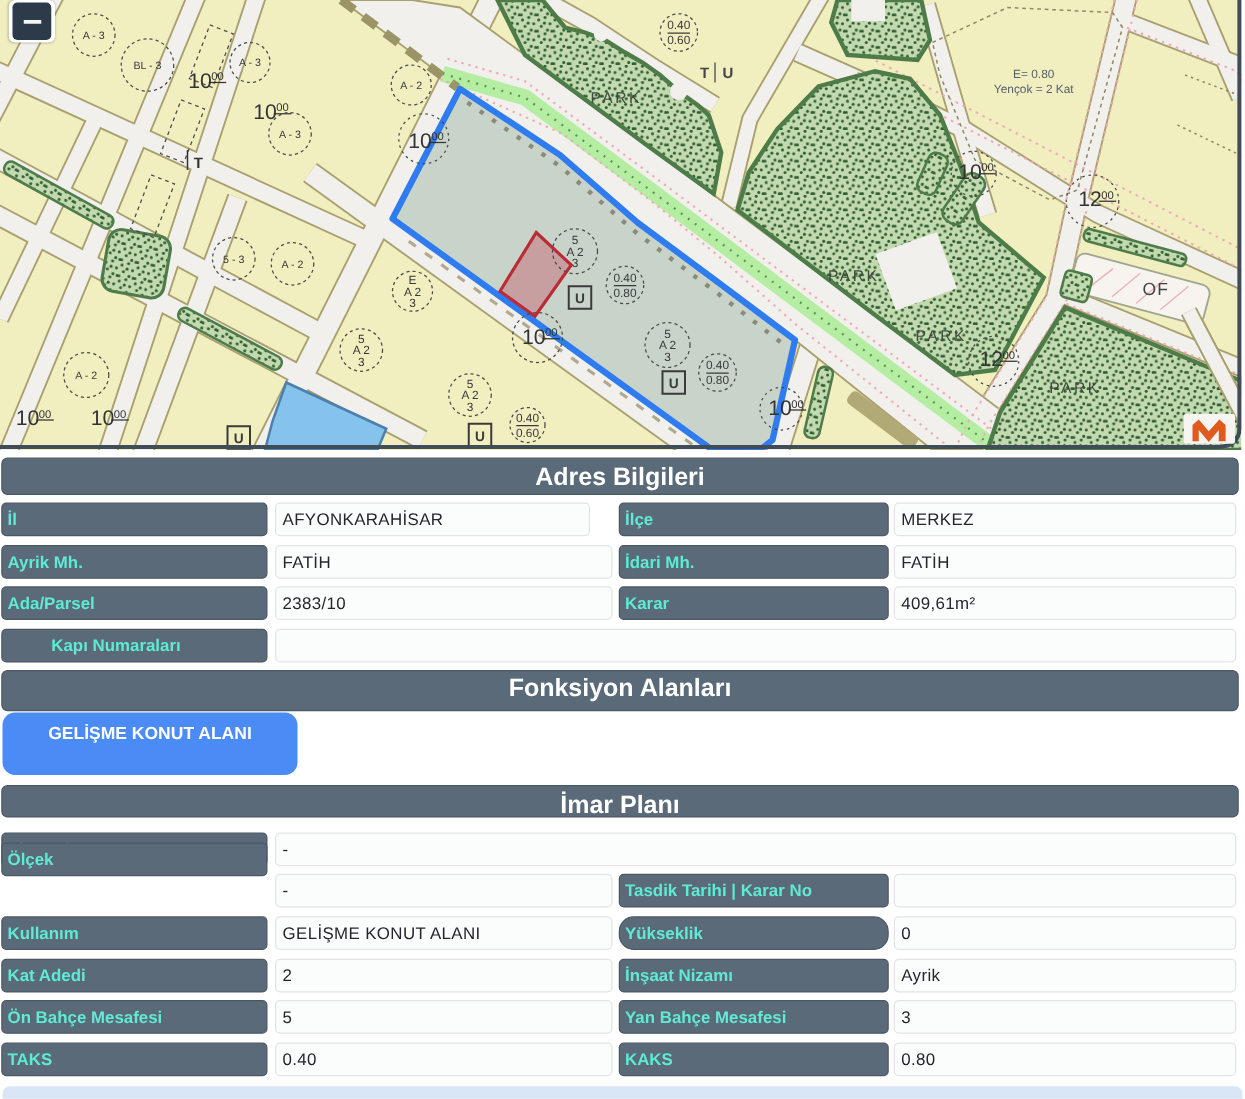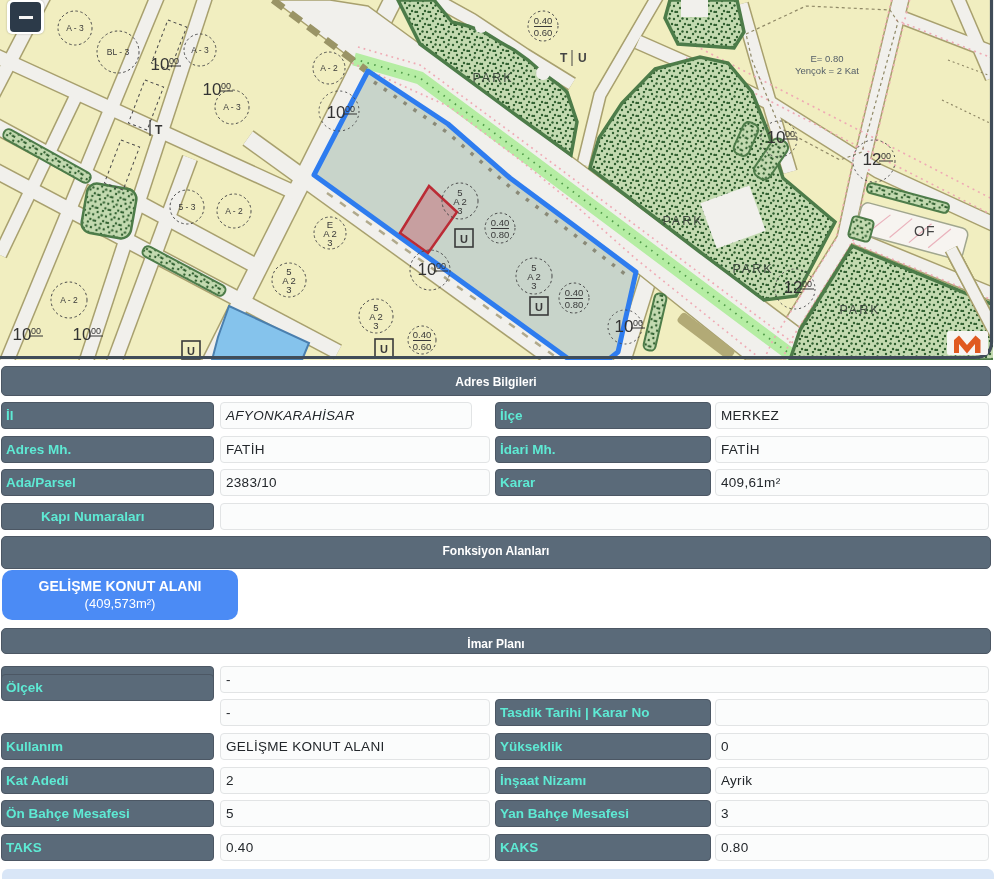--- a/index.html
+++ b/index.html
@@ -1,17 +1,17 @@
 <!DOCTYPE html>
 <html><head>
 <meta charset="utf-8">
 <style>
   html,body{margin:0;padding:0;background:#fff;}
   body{width:996px;height:879px;overflow:hidden;font-family:"Liberation Sans",sans-serif;position:relative;}
-  .hdr{position:absolute;left:1px;width:990px;background:#5a6a79;border:1px solid #4c5764;border-radius:5px;color:#fff;font-weight:bold;font-size:12px;text-align:center;box-sizing:border-box;}
+  .hdr{position:absolute;left:1px;width:990px;background:#5a6a79;border:1px solid #4c5764;border-radius:5px;color:#fff;font-weight:bold;font-size:20px;text-align:center;box-sizing:border-box;}
   .lbl{position:absolute;background:#5a6a79;border:1px solid #4c5764;border-radius:4px;color:#5eead4;font-weight:bold;font-size:13.5px;box-sizing:border-box;padding-left:4px;display:flex;align-items:center;}
   .val{position:absolute;background:#fbfcfc;border:1px solid #e2e4e5;border-radius:4px;color:#23272b;font-size:13.5px;letter-spacing:0.3px;box-sizing:border-box;padding-left:5px;display:flex;align-items:center;}
 </style>
 </head>
 <body>
 <div id="map" style="position:absolute;left:0;top:0;width:996px;height:324px;">
 <svg width="996" height="360" viewBox="0 0 996 360" xmlns="http://www.w3.org/2000/svg" font-family="Liberation Sans, sans-serif">
 <defs>
 <pattern id="pk" width="13" height="13" patternUnits="userSpaceOnUse">
           <rect width="13" height="13" fill="#c3dab0"></rect>
@@ -262,50 +262,49 @@
 <rect x="947" y="331" width="41" height="24" rx="2" fill="#f6f5f2"></rect>
       <path d="M954,353 L954,340 L959,335.5 L967,345 L975.5,335.5 L980.5,340 L980.5,353 L975,353 L975,344 L967,353.5 L959,344 L959,353 Z" fill="#e05a20"></path>
 </svg>
 <div style="position:absolute;left:7px;top:0px;width:37px;height:34px;background:#fff;border-radius:5px;box-shadow:0 0 2px rgba(0,0,0,.3);"></div>
 <div style="position:absolute;left:10px;top:2px;width:31px;height:30px;background:#2c3a49;border-radius:4px;"></div>
 <div style="position:absolute;left:19px;top:16px;width:14px;height:3px;background:#f5f5f5;"></div>
 </div>
 
 <div class="hdr" style="top:366px;height:30px;line-height:30px;">Adres Bilgileri</div>
 <div class="lbl" style="left:1px;top:402px;width:213px;height:27px;">İl</div>
-<div class="val" style="left:220px;top:402px;width:252px;height:27px;font-style:italic;">AFYONKARAHİSAR</div>
+<div class="val" style="left:220px;top:402px;width:252px;height:27px;">AFYONKARAHİSAR</div>
 <div class="lbl" style="left:495px;top:402px;width:216px;height:27px;">İlçe</div>
 <div class="val" style="left:715px;top:402px;width:274px;height:27px;">MERKEZ</div>
-<div class="lbl" style="left:1px;top:436px;width:213px;height:27px;">Adres Mh.</div>
+<div class="lbl" style="left:1px;top:436px;width:213px;height:27px;">Ayrik Mh.</div>
 <div class="val" style="left:220px;top:436px;width:270px;height:27px;">FATİH</div>
 <div class="lbl" style="left:495px;top:436px;width:216px;height:27px;">İdari Mh.</div>
 <div class="val" style="left:715px;top:436px;width:274px;height:27px;">FATİH</div>
 <div class="lbl" style="left:1px;top:469px;width:213px;height:27px;">Ada/Parsel</div>
 <div class="val" style="left:220px;top:469px;width:270px;height:27px;">2383/10</div>
 <div class="lbl" style="left:495px;top:469px;width:216px;height:27px;">Karar</div>
 <div class="val" style="left:715px;top:469px;width:274px;height:27px;">409,61m²</div>
 <div class="lbl" style="left:1px;top:503px;width:213px;height:27px;padding-left:39px;">Kapı Numaraları</div>
 <div class="val" style="left:220px;top:503px;width:769px;height:27px;"></div>
 
 <div class="hdr" style="top:536px;height:33px;line-height:29px;">Fonksiyon Alanları</div>
 <div style="position:absolute;left:2px;top:570px;width:236px;height:50px;background:#4b8bf5;border-radius:10px;color:#fff;text-align:center;">
   <div style="font-size:14px;font-weight:bold;margin-top:8px;">GELİŞME KONUT ALANI</div>
-  <div style="font-size:13px;margin-top:2px;">(409,573m²)</div>
 </div>
 
 <div class="hdr" style="top:628px;height:26px;line-height:30px;">İmar Planı</div>
 <div class="lbl" style="left:1px;top:666px;width:213px;height:27px;">Plan Adı</div>
 <div class="val" style="left:220px;top:666px;width:769px;height:27px;">-</div>
 <div class="lbl" style="left:1px;top:674px;width:213px;height:27px;">Ölçek</div>
 <div class="val" style="left:220px;top:699px;width:270px;height:27px;">-</div>
 <div class="lbl" style="left:495px;top:699px;width:216px;height:27px;">Tasdik Tarihi | Karar No</div>
 <div class="val" style="left:715px;top:699px;width:274px;height:27px;"></div>
 <div class="lbl" style="left:1px;top:733px;width:213px;height:27px;">Kullanım</div>
 <div class="val" style="left:220px;top:733px;width:270px;height:27px;">GELİŞME KONUT ALANI</div>
-<div class="lbl" style="left:495px;top:733px;width:216px;height:27px;">Yükseklik</div>
+<div class="lbl" style="left:495px;top:733px;width:216px;height:27px;border-radius:12px;">Yükseklik</div>
 <div class="val" style="left:715px;top:733px;width:274px;height:27px;">0</div>
 <div class="lbl" style="left:1px;top:767px;width:213px;height:27px;">Kat Adedi</div>
 <div class="val" style="left:220px;top:767px;width:270px;height:27px;">2</div>
 <div class="lbl" style="left:495px;top:767px;width:216px;height:27px;">İnşaat Nizamı</div>
 <div class="val" style="left:715px;top:767px;width:274px;height:27px;">Ayrik</div>
 <div class="lbl" style="left:1px;top:800px;width:213px;height:27px;">Ön Bahçe Mesafesi</div>
 <div class="val" style="left:220px;top:800px;width:270px;height:27px;">5</div>
 <div class="lbl" style="left:495px;top:800px;width:216px;height:27px;">Yan Bahçe Mesafesi</div>
 <div class="val" style="left:715px;top:800px;width:274px;height:27px;">3</div>
 <div class="lbl" style="left:1px;top:834px;width:213px;height:27px;">TAKS</div>

